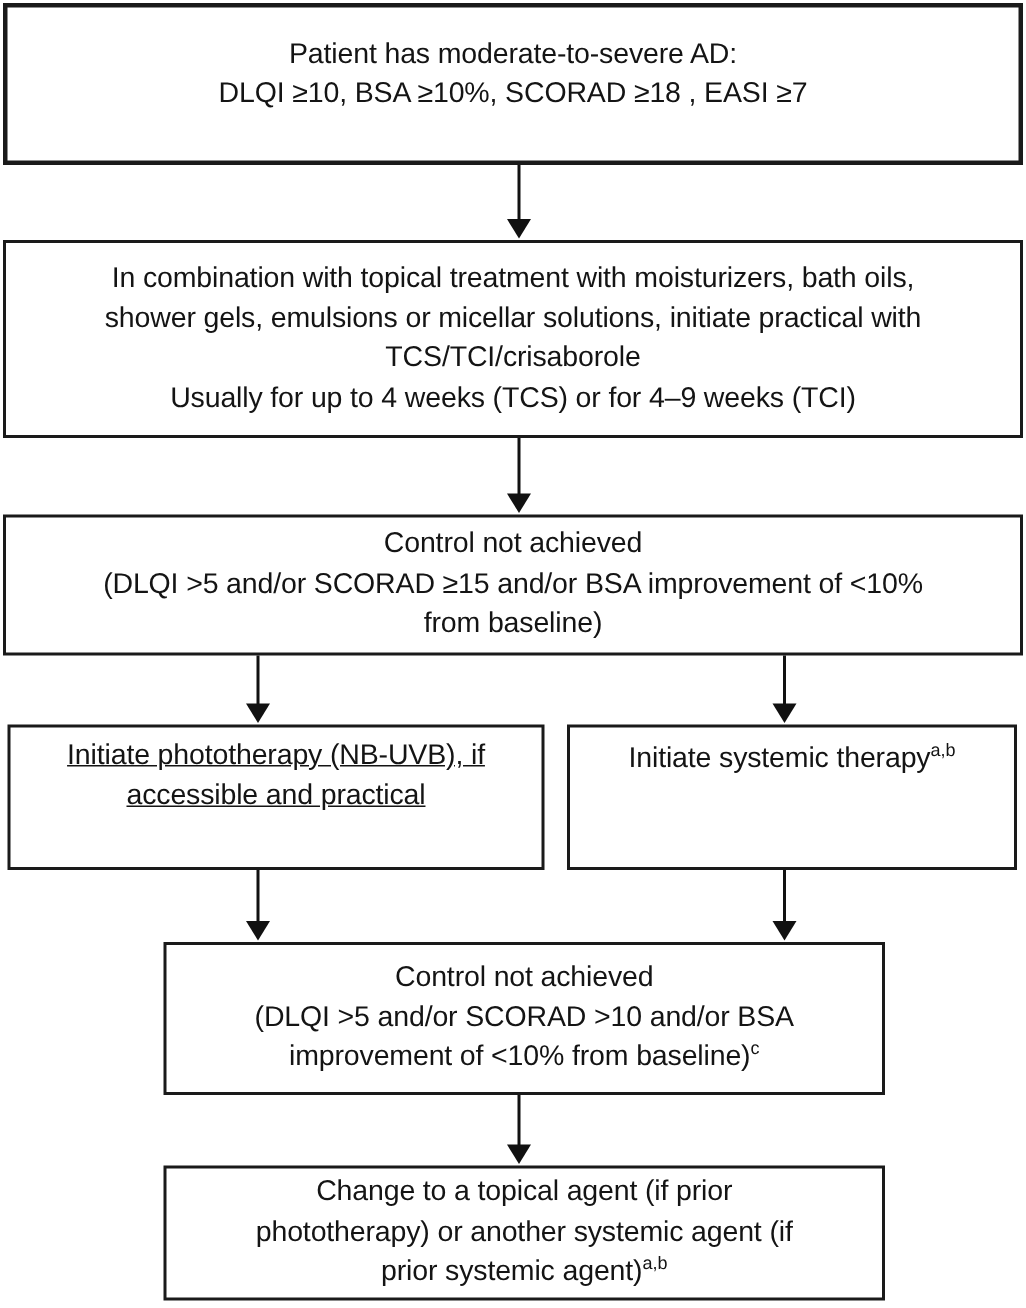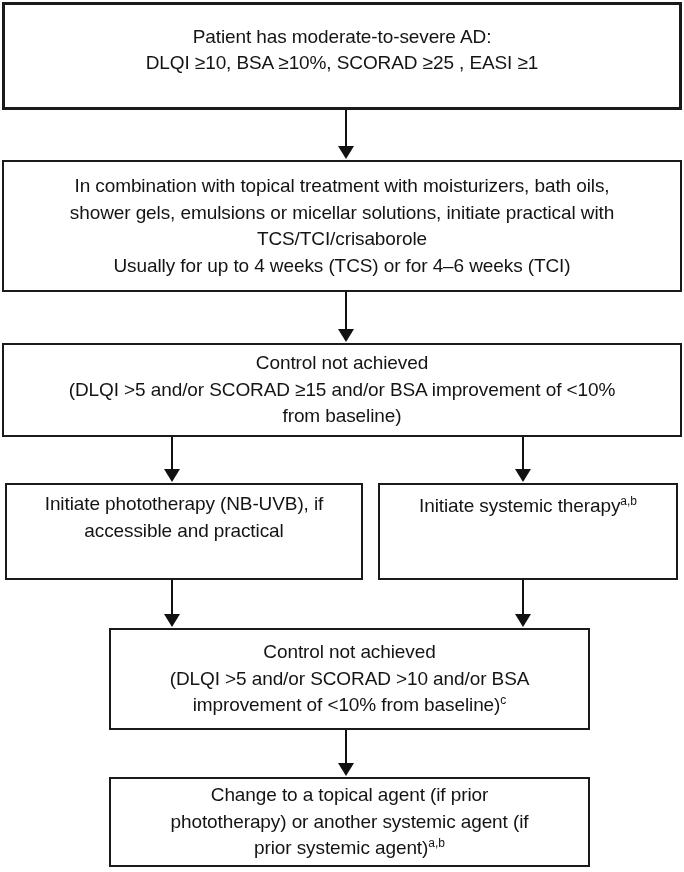--- a/index.html
+++ b/index.html
@@ -34,21 +34,21 @@
   .node sup {
     font-size: 12px;
     line-height: 0;
     letter-spacing: 0;
     text-align: center;
   }
   
   .b1 { left: 2px;   top: 2px;   width: 680px; height: 108px; border-width: 3px; padding-bottom: 12px; }
   .b2 { left: 2px;   top: 160px; width: 680px; height: 132px; }
   .b3 { left: 2px;   top: 343px; width: 680px; height: 94px;  }
-  .b4 { left: 5px;   top: 483px; width: 358px; height: 97px;  justify-content: flex-start; padding-top: 6px; }
+  .b4 { left: 5px;   top: 483px; width: 358px; height: 97px;  justify-content: flex-start; padding-top: 6px; text-decoration: underline; }
   .b5 { left: 378px; top: 483px; width: 300px; height: 97px;  justify-content: flex-start; padding-top: 8px; }
   .b6 { left: 109px; top: 628px; width: 481px; height: 102px; }
   .b7 { left: 109px; top: 777px; width: 481px; height: 90px;  }
   
   .arrow {
     position: absolute;
     width: 16px;
   }
   .arrow .shaft {
     position: absolute;
@@ -78,33 +78,33 @@
   .a6 { left: 515px; top: 580px; height: 47px; }
   .a7 { left: 338px; top: 730px; height: 46px; }
 </style>
 </head>
 <body>
 
 <div id="canvas">
 
   <div class="node b1">
     <div class="ln">Patient has moderate-to-severe AD:</div>
-    <div class="ln">DLQI ≥10, BSA ≥10%, SCORAD ≥25 , EASI ≥1</div>
+    <div class="ln">DLQI ≥10, BSA ≥10%, SCORAD ≥18 , EASI ≥7</div>
   </div>
 
   <div class="arrow a1">
     <div class="shaft"></div>
     <div class="head"></div>
   </div>
 
   <div class="node b2">
     <div class="ln">In combination with topical treatment with moisturizers, bath oils,</div>
     <div class="ln">shower gels, emulsions or micellar solutions, initiate practical with</div>
     <div class="ln">TCS/TCI/crisaborole</div>
-    <div class="ln">Usually for up to 4 weeks (TCS) or for 4–6 weeks (TCI)</div>
+    <div class="ln">Usually for up to 4 weeks (TCS) or for 4–9 weeks (TCI)</div>
   </div>
 
   <div class="arrow a2">
     <div class="shaft"></div>
     <div class="head"></div>
   </div>
 
   <div class="node b3">
     <div class="ln">Control not achieved</div>
     <div class="ln">(DLQI &gt;5 and/or SCORAD ≥15 and/or BSA improvement of &lt;10%</div>

